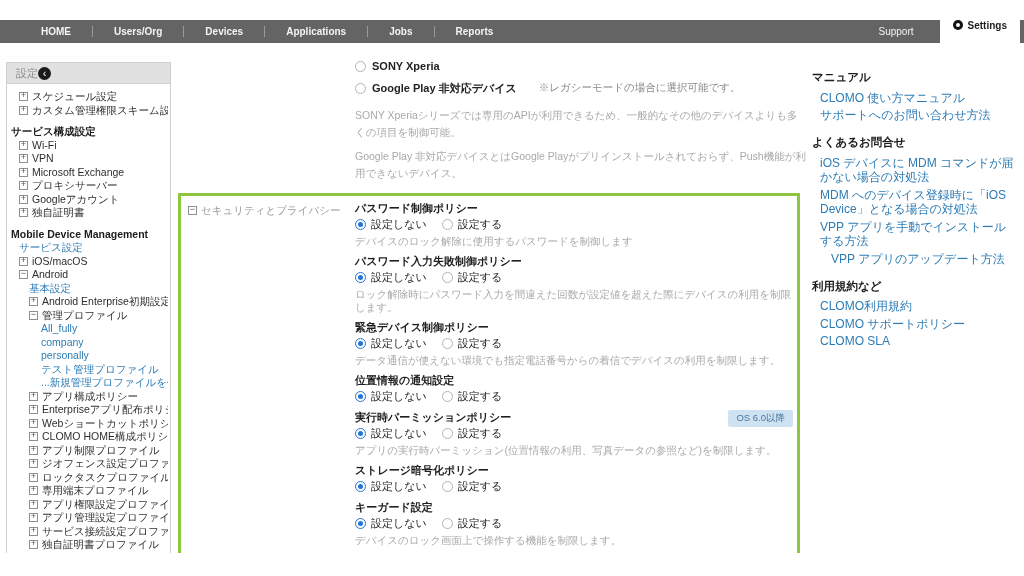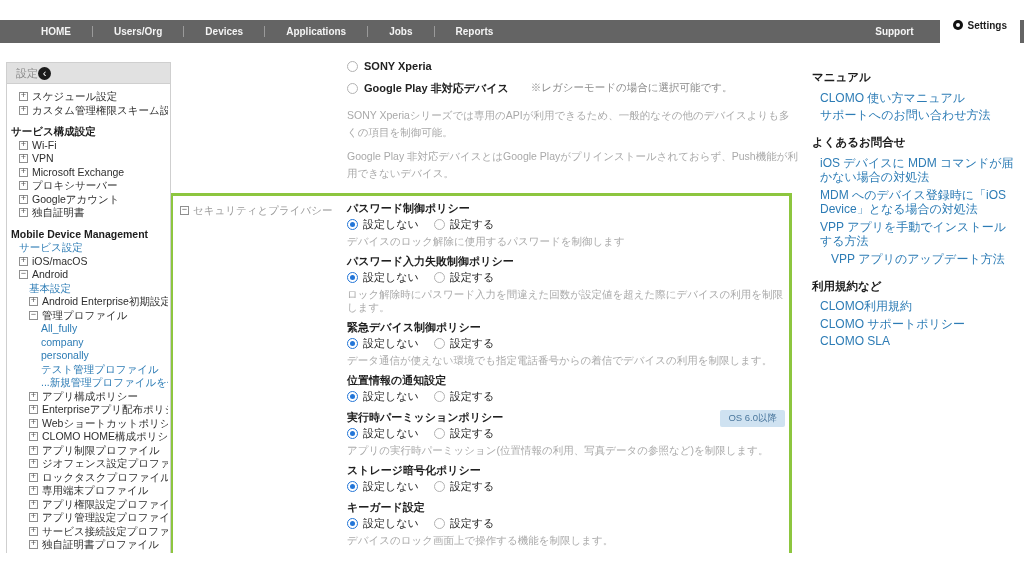--- a/index.html
+++ b/index.html
@@ -14,21 +14,21 @@
     position:absolute; top:20px; left:0; width:1024px; height:23px;
     background:#646464; display:flex; justify-content:space-between; align-items:stretch;
   }
   .nav-left { display:flex; align-items:center; padding-left:20px; }
   .nav-item {
     color:#f4f4f4; font-size:10px; font-weight:bold; padding:0 21px;
     display:flex; align-items:center; height:100%; cursor:pointer; white-space:nowrap;
   }
   .nav-div { width:1px; height:11px; background:#9a9a9a; align-self:center; }
   .nav-right { display:flex; align-items:stretch; }
-  .nav-support { color:#f4f4f4; font-size:10px; font-weight:bold; display:flex; align-items:center; padding:0 26px;text-align:center; }
+  .nav-support { color:#f4f4f4; font-size:10px; font-weight:normal; display:flex; align-items:center; padding:0 26px;text-align:center; }
   .nav-settings {
     background:#ffffff; color:#1d1d1d; font-size:10px; font-weight:bold;
     display:flex; gap:5px; padding:0 13px; margin-right:4px;
   }
   .gear { width:10px; height:10px; border-radius:50%; background:#111; position:relative; flex:none; }
   .gear::after { content:""; position:absolute; left:3px; top:3px; width:4px; height:4px; border-radius:50%; background:#fff; }
 
   
   .sidebar { position:absolute; left:6px; top:62px; width:165px; z-index:2; }
   .sb-header {
@@ -48,21 +48,21 @@
   .tree-row { display:flex; align-items:center; gap:4px; line-height:13.5px; white-space:nowrap; overflow:hidden; }
   .tree-row.header .lbl { font-weight:bold; color:#1d1d1d; }
   .tree-row.header { margin-top:8px; }
   .tree-row.link .lbl { color:#2d7cb5; cursor:pointer; }
   .tw {
     width:9px; height:9px; border:1px solid #8f8f8f; background:#fff; color:#555;
     font-size:9px; line-height:7px; text-align:center; flex:none; font-family:"Liberation Mono", monospace;
   }
 
   
-  .main { position:absolute; left:170px; top:43px; width:630px; height:510px; z-index:1; }
+  .main { position:absolute; left:178px; top:43px; width:630px; height:510px; z-index:1; }
   .top-options { margin-left:177px; margin-top:12px; }
   .opt-row { display:flex; align-items:center; gap:6px; height:22px; }
   .opt-label { font-size:11px; font-weight:bold; color:#222; }
   .opt-note { font-size:10.5px; color:#8a8a8a; margin-left:16px; }
   .top-desc { font-size:10.5px; color:#a9a9a9; line-height:16.5px; margin-top:8px; }
   .top-mask { position:absolute; left:178px; top:43px; width:700px; height:16px; background:#fff; z-index:5; }
 
   .sections { margin-top:12px; }
   .section { display:flex; width:622px; }
   .section.hl { border:3px solid #8dc63f; }

